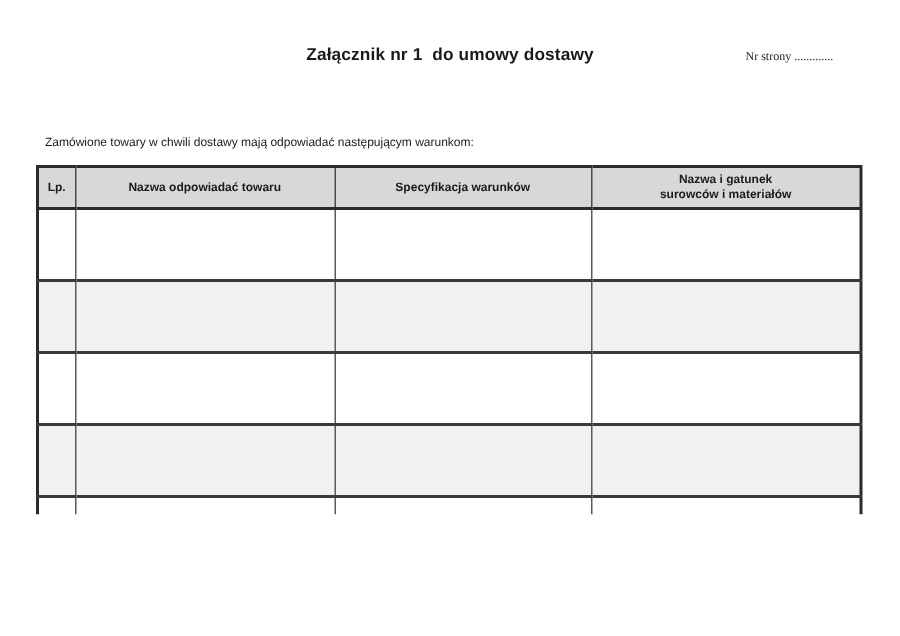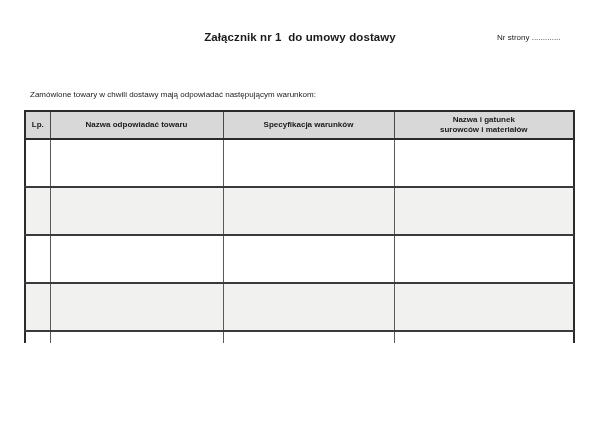--- a/index.html
+++ b/index.html
@@ -27,20 +27,21 @@
     white-space: pre;
     letter-spacing: 0.1px;
   }
   .page-number {
     position: absolute;
     top: 33px;
     left: 497px;
     font-size: 8px;
     color: #222;
     white-space: nowrap;
+    font-family: Liberation Serif, serif;
   }
   .intro-line {
     position: absolute;
     top: 66px;
     left: 30px;
     width: 552px;
     font-size: 8px;
     line-height: 10px;
     white-space: nowrap;
   }

